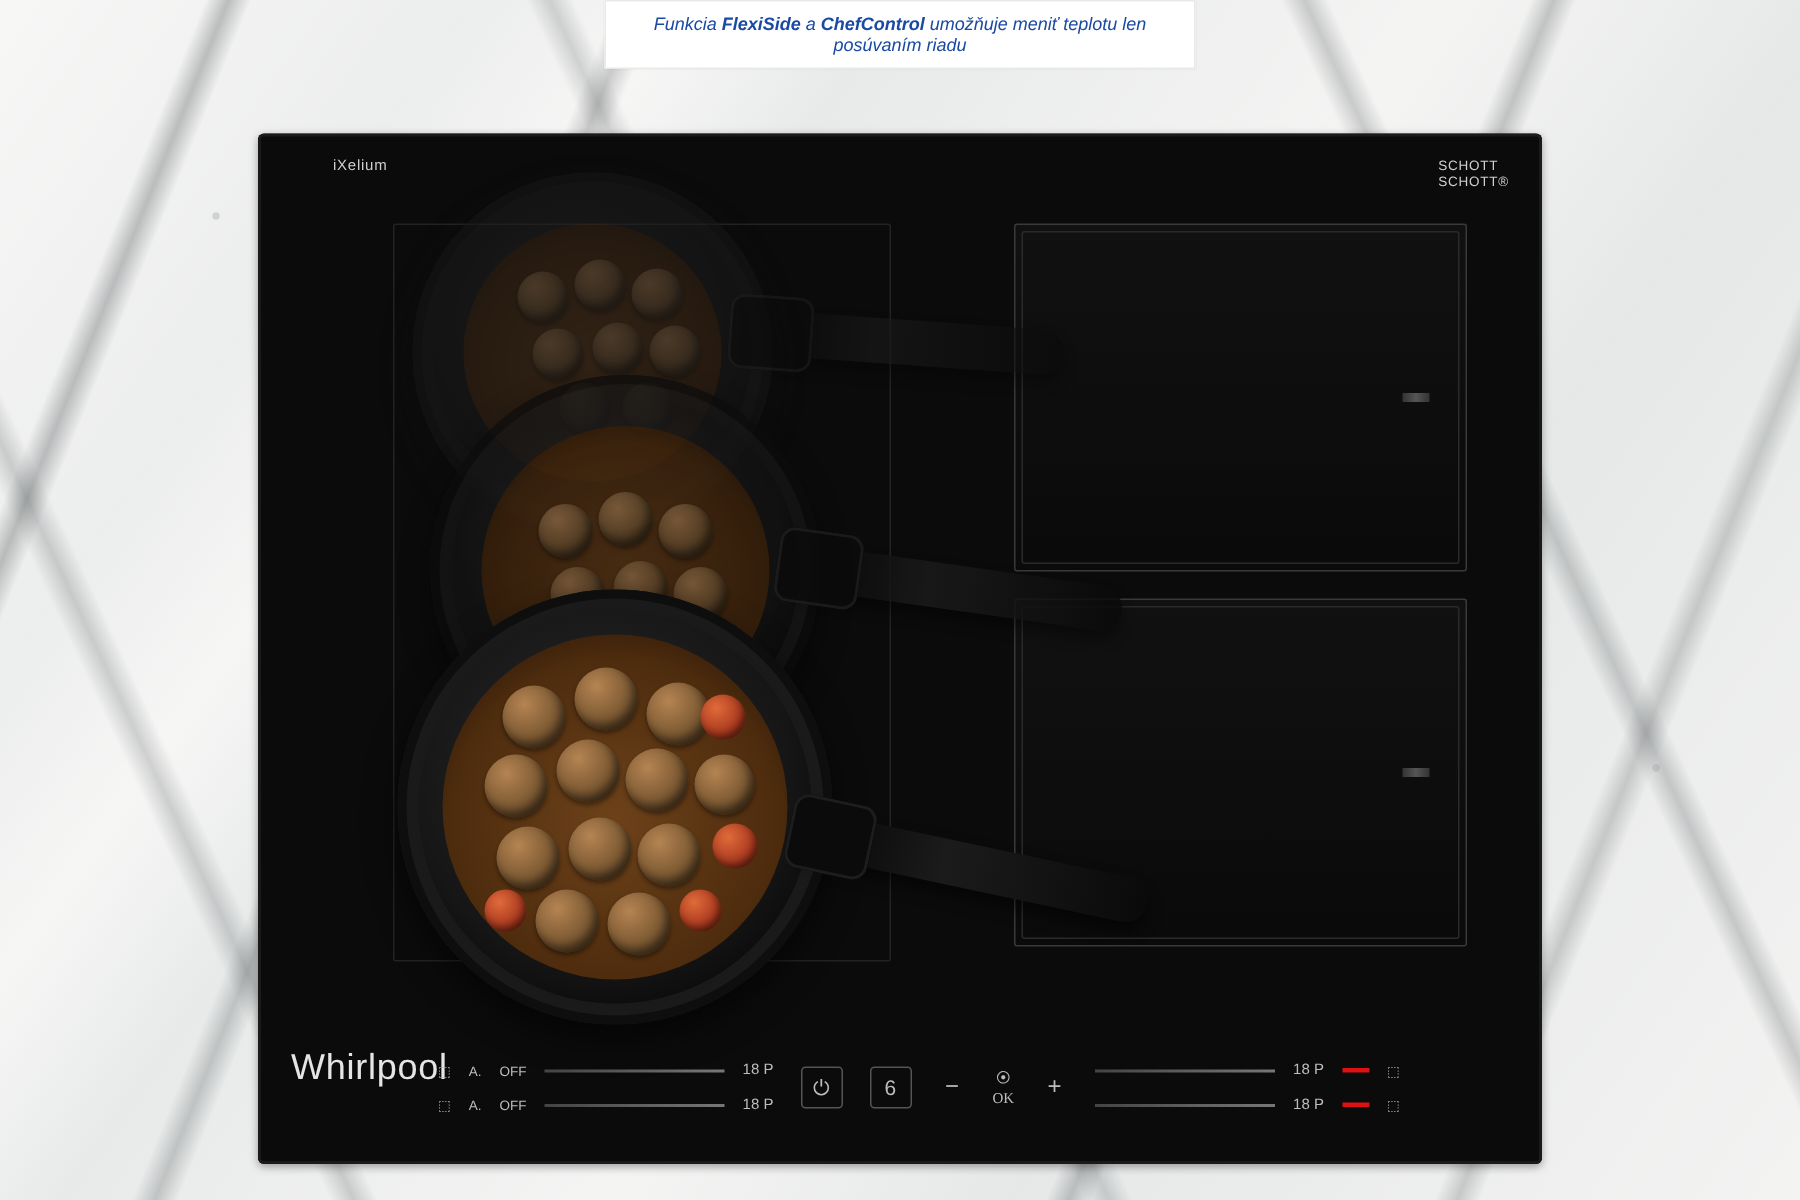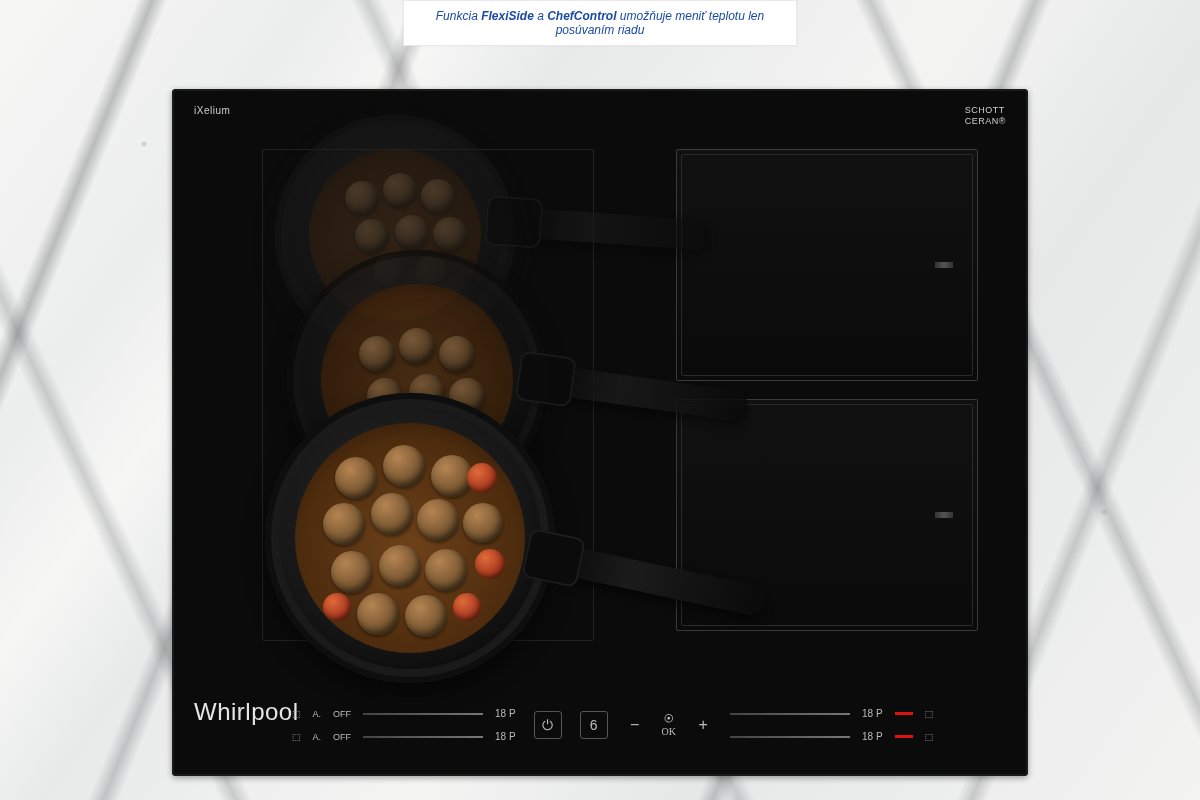--- a/index.html
+++ b/index.html
@@ -38,21 +38,21 @@
     box-shadow:0 0 0 1px rgba(0,0,0,.02);
   }
   .caption .b{font-weight:700;font-style:italic;}
 
   
   .cooktop{
     position:absolute;left:172px;top:89px;width:856px;height:687px;
     background:#0b0b0b;border-radius:4px;
     box-shadow:0 2px 6px rgba(0,0,0,.35), inset 0 0 0 2px #1a1a1a;
   }
-  .cooktop .tl,.cooktop .tr{position:absolute;top:16px;color:#cfcfcd;font-size:10px;letter-spacing:.5px;}
+  .cooktop .tl,.cooktop .tr{position:absolute;top:16px;color:#cfcfcd;font-size:10px;letter-spacing:.5px;margin-left:28px;}
   .cooktop .tl{left:22px;}
   .cooktop .tr{right:22px;text-align:left;line-height:11px;font-size:9px;}
 
   .brand{position:absolute;left:22px;bottom:50px;color:#e5e5e5;font-size:24px;font-weight:400;letter-spacing:.5px;font-family:Arial,Helvetica,sans-serif;}
 
   
   .zone{
     position:absolute;border:1px solid #3a3a3a;border-radius:2px;
     background:linear-gradient(180deg,#111 0%, #0a0a0a 100%);
   }
@@ -131,21 +131,21 @@
       <span> a </span>
       <span class="b">ChefControl</span>
       <span> umožňuje meniť teplotu len posúvaním riadu</span>
     </span>
   </div>
 
   <div class="cooktop">
     <div class="tl">iXelium</div>
     <div class="tr">
       <span>SCHOTT</span><br>
-      <span>CERAN®</span>
+      <span>SCHOTT®</span>
     </div>
 
     <div class="flexi"></div>
 
     <div class="zone r1">
       <div class="hmark"></div>
     </div>
     <div class="zone r2">
       <div class="hmark"></div>
     </div>

